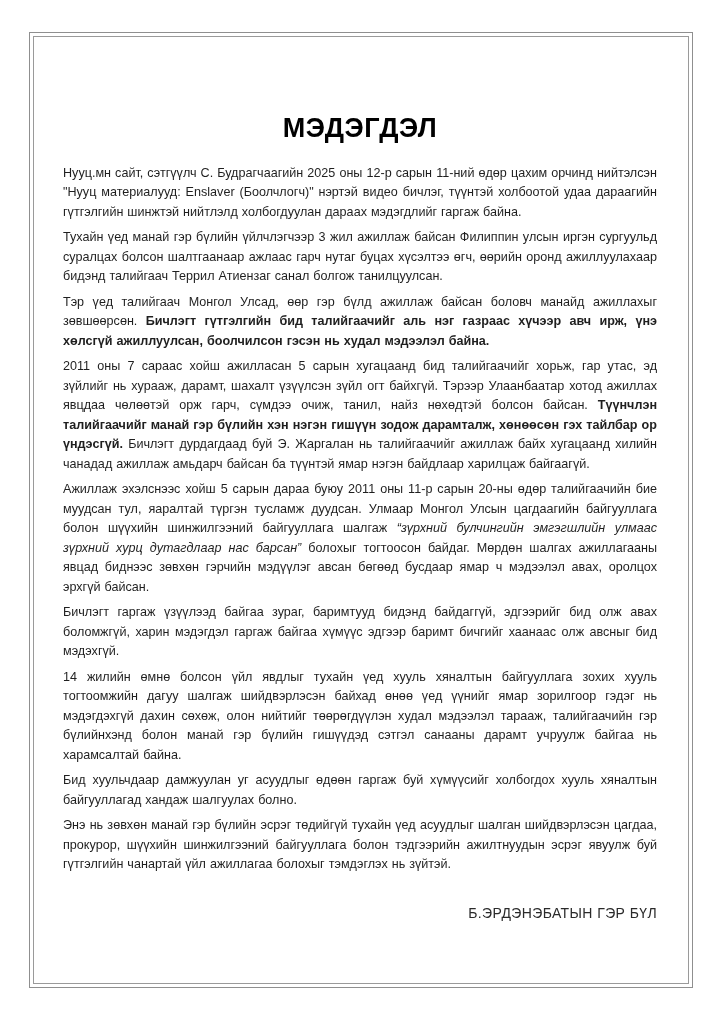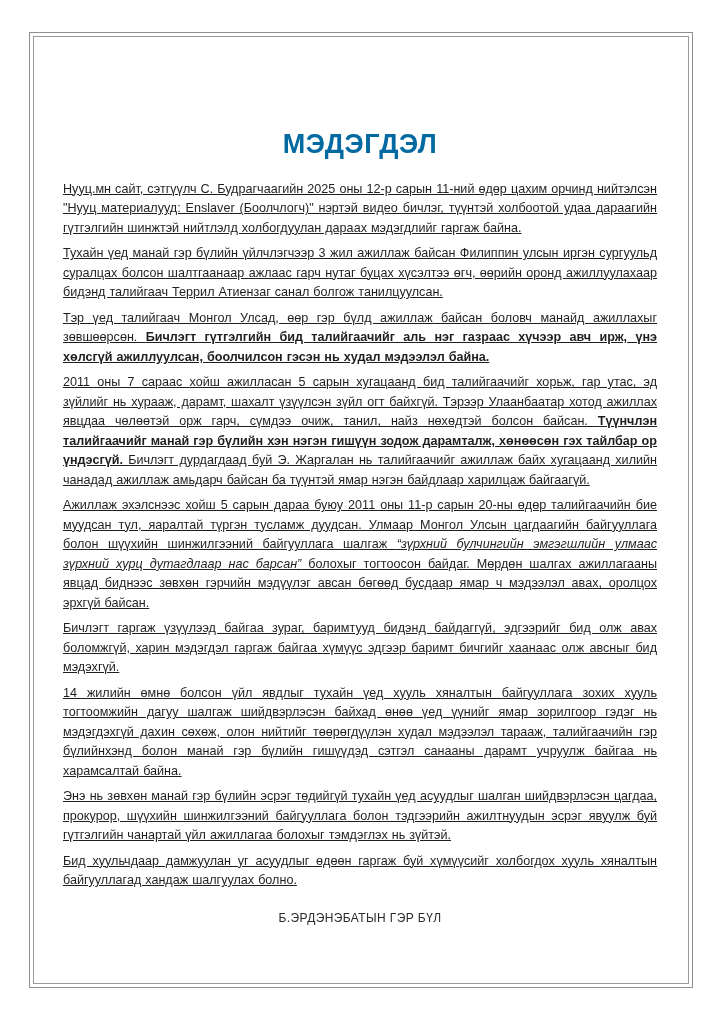--- a/index.html
+++ b/index.html
@@ -35,41 +35,40 @@
   }
   .content {
     position: absolute;
     left: 63px;
     top: 114px;
     width: 594px;
   }
   .doc-title {
     font-size: 27px;
     font-weight: bold;
-    color: #0369a1;
+    color: #000000;
     text-align: center;
     letter-spacing: 0.5px;
     line-height: 1.1;
-    margin: 16px 0 20px 0;
+    margin: 0 0 20px 0;
   }
   .para {
     font-size: 12.6px;
     line-height: 19.5px;
     color: #1f1f1f;
     text-align: justify;
     margin: 0 0 6px 0;
     word-spacing: 0.5px;
-    text-decoration: underline;
   }
   .para span.b { font-weight: bold; }
   .para span.i { font-style: italic; }
   .signature {
-    margin-top: 20px;
-    text-align: center;
-    font-size: 12px;
+    margin-top: 30px;
+    text-align: right;
+    font-size: 14px;
     color: #2a2a2a;
     letter-spacing: 0.4px;
   }
 </style>
 </head>
 <body>
 
 <div class="frame-outer">
   <div class="frame-inner"></div>
 </div>
@@ -78,18 +77,18 @@
   <h1 class="doc-title">МЭДЭГДЭЛ</h1>
 
   <div id="doc-body">
       <p class="para"><span>Нууц.мн сайт, сэтгүүлч С. Будрагчаагийн 2025 оны 12-р сарын 11-ний өдөр цахим орчинд нийтэлсэн "Нууц материалууд: Enslaver (Боолчлогч)" нэртэй видео бичлэг, түүнтэй холбоотой удаа дараагийн гүтгэлгийн шинжтэй нийтлэлд холбогдуулан дараах мэдэгдлийг гаргаж байна.</span></p>
       <p class="para"><span>Тухайн үед манай гэр бүлийн үйлчлэгчээр 3 жил ажиллаж байсан Филиппин улсын иргэн сургуульд суралцах болсон шалтгаанаар ажлаас гарч нутаг буцах хүсэлтээ өгч, өөрийн оронд ажиллуулахаар бидэнд талийгаач Террил Атиензаг санал болгож танилцуулсан.</span></p>
       <p class="para"><span>Тэр үед талийгаач Монгол Улсад, өөр гэр бүлд ажиллаж байсан боловч манайд ажиллахыг зөвшөөрсөн. </span><span class="b">Бичлэгт гүтгэлгийн бид талийгаачийг аль нэг газраас хүчээр авч ирж, үнэ хөлсгүй ажиллуулсан, боолчилсон гэсэн нь худал мэдээлэл байна.</span></p>
       <p class="para"><span>2011 оны 7 сараас хойш ажилласан 5 сарын хугацаанд бид талийгаачийг хорьж, гар утас, эд зүйлийг нь хурааж, дарамт, шахалт үзүүлсэн зүйл огт байхгүй. Тэрээр Улаанбаатар хотод ажиллах явцдаа чөлөөтэй орж гарч, сүмдээ очиж, танил, найз нөхөдтэй болсон байсан. </span><span class="b">Түүнчлэн талийгаачийг манай гэр бүлийн хэн нэгэн гишүүн зодож дарамталж, хөнөөсөн гэх тайлбар ор үндэсгүй. </span><span>Бичлэгт дурдагдаад буй Э. Жаргалан нь талийгаачийг ажиллаж байх хугацаанд хилийн чанадад ажиллаж амьдарч байсан ба түүнтэй ямар нэгэн байдлаар харилцаж байгаагүй.</span></p>
       <p class="para"><span>Ажиллаж эхэлснээс хойш 5 сарын дараа буюу 2011 оны 11-р сарын 20-ны өдөр талийгаачийн бие муудсан тул, яаралтай түргэн тусламж дуудсан. Улмаар Монгол Улсын цагдаагийн байгууллага болон шүүхийн шинжилгээний байгууллага шалгаж </span><span class="i">“зүрхний булчингийн эмгэгшлийн улмаас зүрхний хурц дутагдлаар нас барсан”</span><span> болохыг тогтоосон байдаг. Мөрдөн шалгах ажиллагааны явцад биднээс зөвхөн гэрчийн мэдүүлэг авсан бөгөөд бусдаар ямар ч мэдээлэл авах, оролцох эрхгүй байсан.</span></p>
       <p class="para"><span>Бичлэгт гаргаж үзүүлээд байгаа зураг, баримтууд бидэнд байдаггүй, эдгээрийг бид олж авах боломжгүй, харин мэдэгдэл гаргаж байгаа хүмүүс эдгээр баримт бичгийг хаанаас олж авсныг бид мэдэхгүй.</span></p>
       <p class="para"><span>14 жилийн өмнө болсон үйл явдлыг тухайн үед хууль хяналтын байгууллага зохих хууль тогтоомжийн дагуу шалгаж шийдвэрлэсэн байхад өнөө үед үүнийг ямар зорилгоор гэдэг нь мэдэгдэхгүй дахин сөхөж, олон нийтийг төөрөгдүүлэн худал мэдээлэл тарааж, талийгаачийн гэр бүлийнхэнд болон манай гэр бүлийн гишүүдэд сэтгэл санааны дарамт учруулж байгаа нь харамсалтай байна.</span></p>
+      <p class="para"><span>Бид хуульчдаар дамжуулан уг асуудлыг өдөөн гаргаж буй хүмүүсийг холбогдох хууль хяналтын байгууллагад хандаж шалгуулах болно.</span></p>
       <p class="para"><span>Энэ нь зөвхөн манай гэр бүлийн эсрэг төдийгүй тухайн үед асуудлыг шалган шийдвэрлэсэн цагдаа, прокурор, шүүхийн шинжилгээний байгууллага болон тэдгээрийн ажилтнуудын эсрэг явуулж буй гүтгэлгийн чанартай үйл ажиллагаа болохыг тэмдэглэх нь зүйтэй.</span></p>
-      <p class="para"><span>Бид хуульчдаар дамжуулан уг асуудлыг өдөөн гаргаж буй хүмүүсийг холбогдох хууль хяналтын байгууллагад хандаж шалгуулах болно.</span></p>
     </div>
 
   <div class="signature">Б.ЭРДЭНЭБАТЫН ГЭР БҮЛ</div>
 </div>
 
 </body></html>

